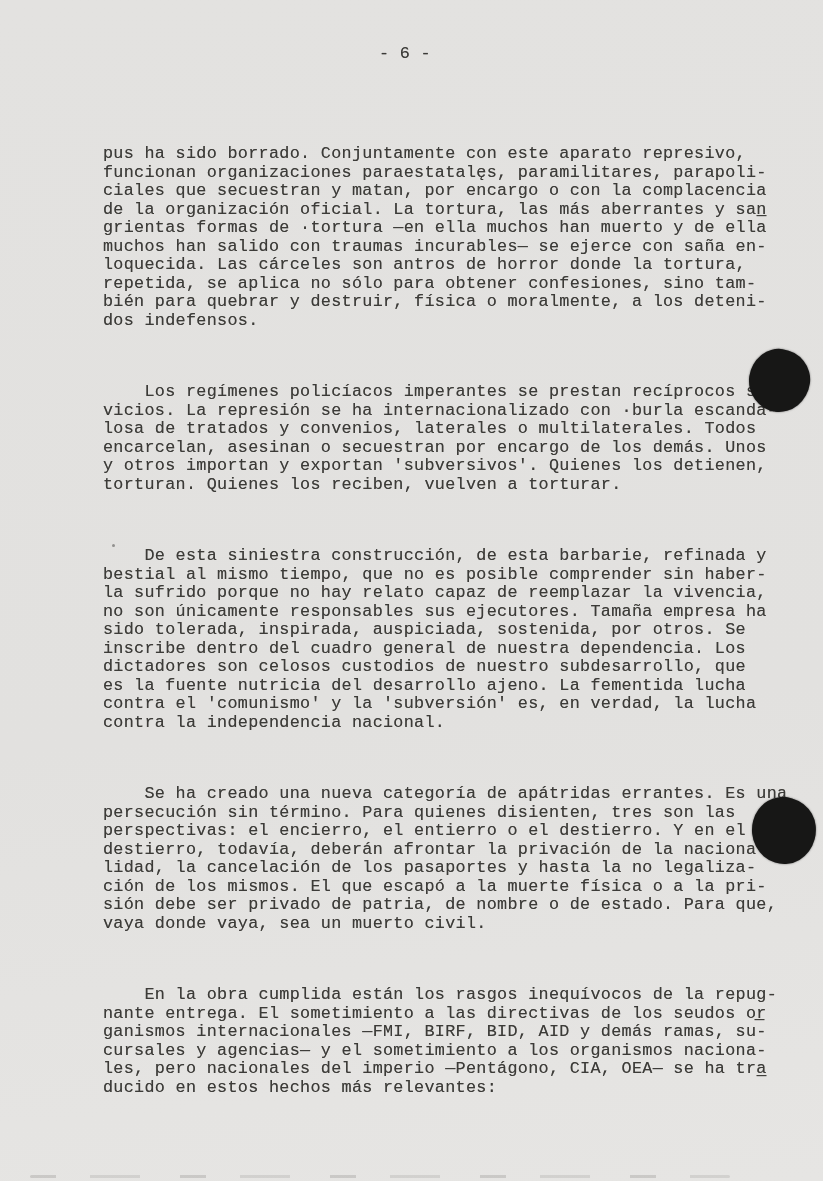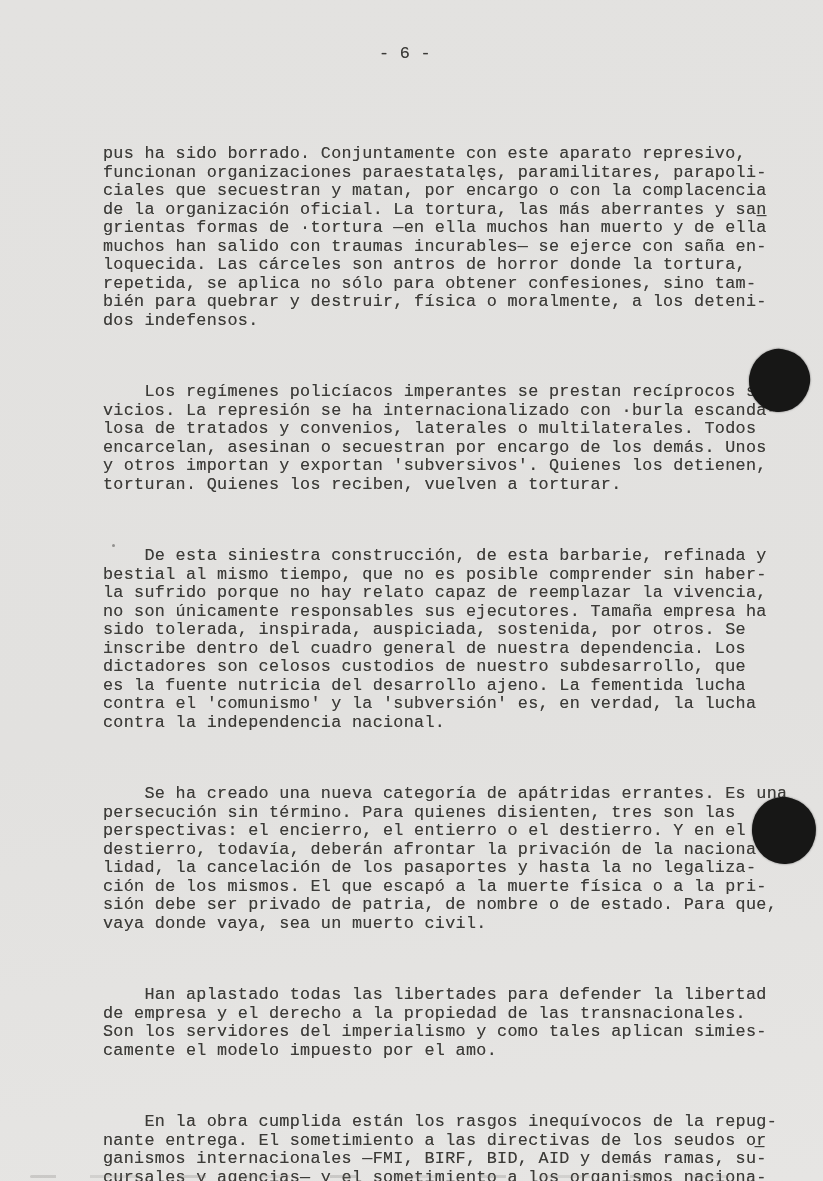--- a/index.html
+++ b/index.html
@@ -129,24 +129,20 @@
 contra el 'comunismo' y la 'subversión' es, en verdad, la lucha
 contra la independencia nacional.</p>
     <p>    Se ha creado una nueva categoría de apátridas errantes. Es una
 persecución sin término. Para quienes disienten, tres son las
 perspectivas: el encierro, el entierro o el destierro. Y en el
 destierro, todavía, deberán afrontar la privación de la naciona-
 lidad, la cancelación de los pasaportes y hasta la no legaliza-
 ción de los mismos. El que escapó a la muerte física o a la pri-
 sión debe ser privado de patria, de nombre o de estado. Para que,
 vaya donde vaya, sea un muerto civil.</p>
-    <p>    Han aplastado todas las libertades para defender la libertad
-de empresa y el derecho a la propiedad de las transnacionales.
-Son los servidores del imperialismo y como tales aplican simies-
-camente el modelo impuesto por el amo.</p>
     <p>    En la obra cumplida están los rasgos inequívocos de la repug-
 nante entrega. El sometimiento a las directivas de los seudos or̲
 ganismos internacionales —FMI, BIRF, BID, AID y demás ramas, su-
 cursales y agencias— y el sometimiento a los organismos naciona-
 les, pero nacionales del imperio —Pentágono, CIA, OEA— se ha tra̲
 ducido en estos hechos más relevantes:</p>
 
     
   </div>
 

